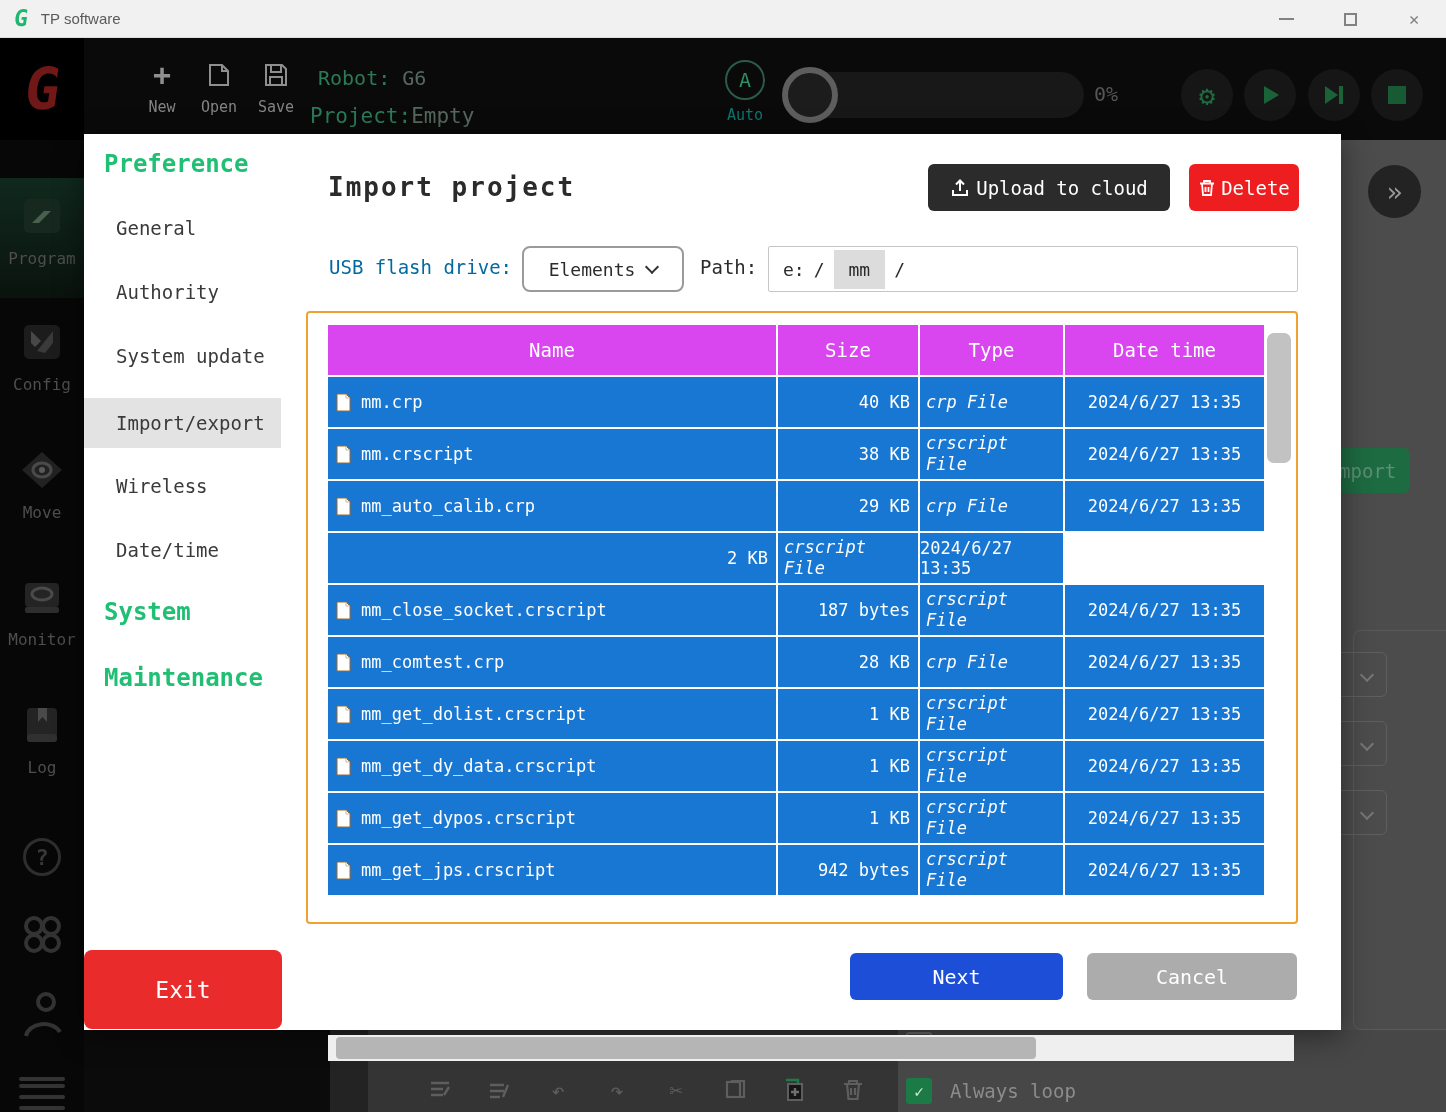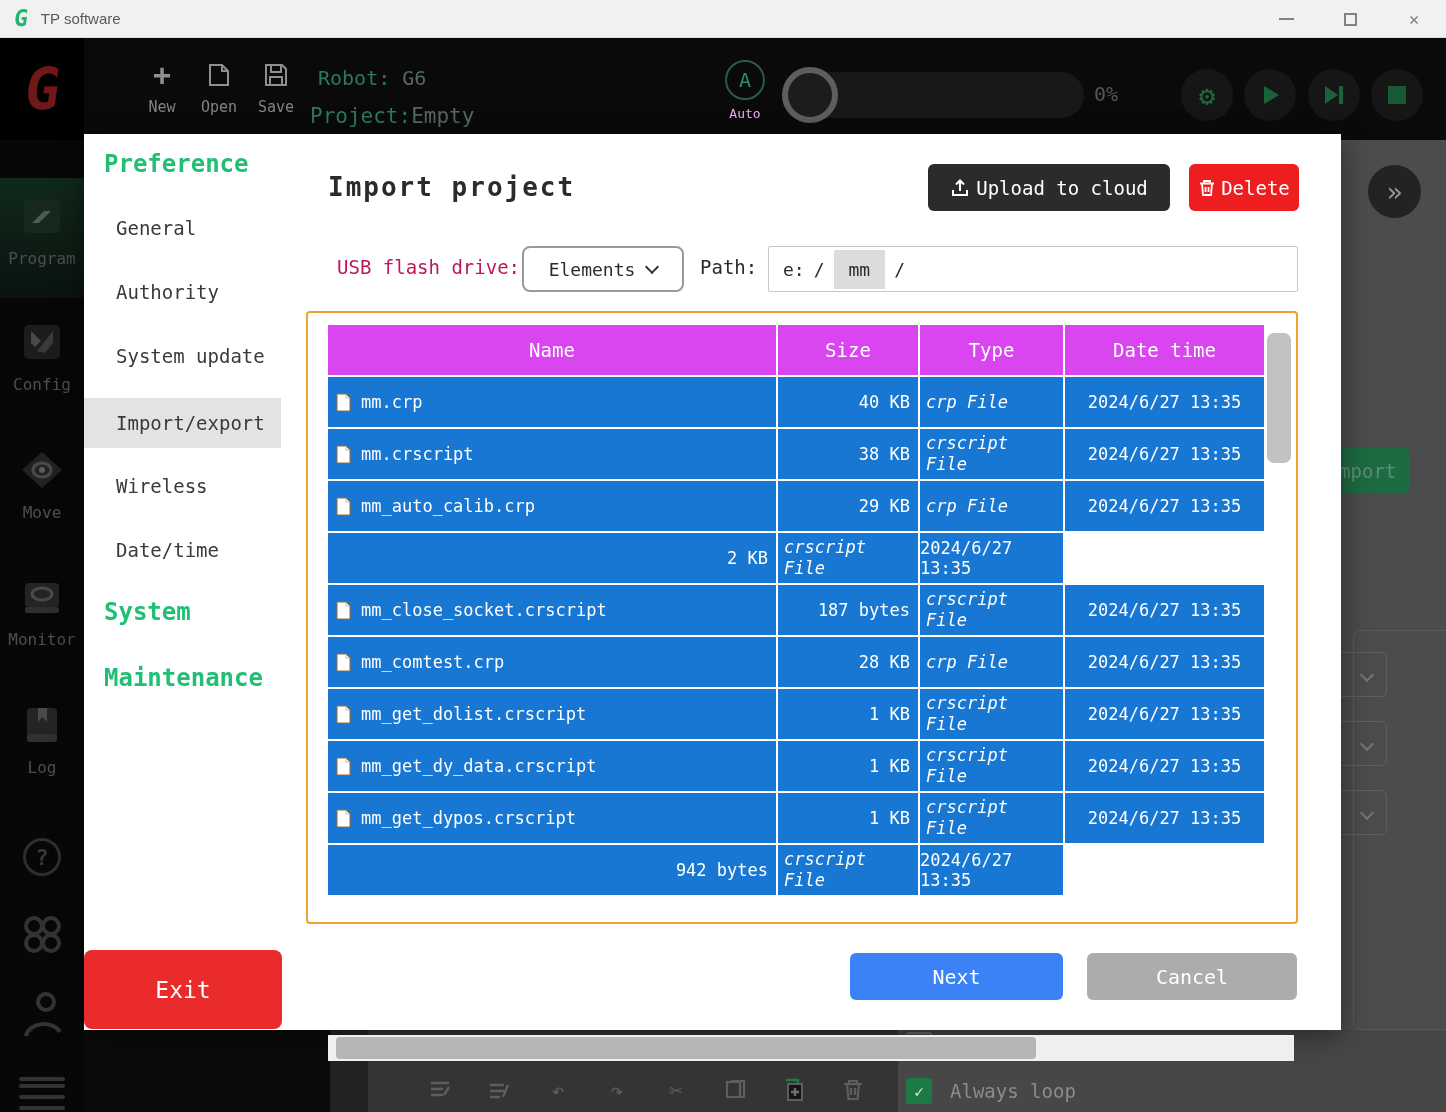--- a/index.html
+++ b/index.html
@@ -28,21 +28,21 @@
   .tool-item .ticon{height:34px;display:flex;align-items:center;justify-content:center;}
   .tool-item .tlabel{font-size:15px;color:#848484;margin-top:6px;}
   .t-new{left:136px;} .t-open{left:193px;} .t-save{left:250px;}
   .plus-glyph{font-size:30px;line-height:30px;color:#8F8F8F;font-weight:bold;}
   .robot-line{position:absolute;left:318px;top:28px;font-size:20px;}
   .proj-line{position:absolute;left:310px;top:66px;font-size:21px;}
   .grn-lbl{color:#2B7A58;} .grn-val{color:#55685E;}
   .auto-wrap{position:absolute;left:723px;top:22px;width:44px;text-align:center;}
   .auto-circle{width:40px;height:40px;margin:0 auto;border:2px solid #2D5B49;border-radius:50%;
                display:flex;align-items:center;justify-content:center;font-size:20px;color:#2F8C60;}
-  .auto-label{font-size:13px;color:#f0abfc;margin-top:6px;}
+  .auto-label{font-size:15px;color:#0f766e;margin-top:6px;}
   .slider{position:absolute;left:788px;top:34px;width:296px;height:46px;background:#181818;border-radius:23px;}
   .slider-knob{position:absolute;left:-6px;top:-5px;width:56px;height:56px;border-radius:50%;
                border:6px solid #5E5E5E;background:#1C1C1C;}
   .progress-label{position:absolute;left:1094px;top:44px;font-size:20px;color:#565656;}
   .tbtn{position:absolute;top:31px;width:52px;height:52px;border-radius:50%;background:#161616;
         display:flex;align-items:center;justify-content:center;}
   .tbtn-gear{left:1181px;font-size:27px;color:#1F6B3E;}
   .tbtn svg{display:block;}
 
   
@@ -103,21 +103,21 @@
   .pi3{top:264px;height:50px;background:#E3E3E3;} .pi4{top:330px;} .pi5{top:394px;}
   .exit-btn{position:absolute;left:0;top:816px;width:198px;height:79px;background:#E92B2B;border-radius:8px;
             color:#fff;font-size:23px;display:flex;align-items:center;justify-content:center;}
 
   .dlg-content{position:absolute;left:197px;top:0;width:1060px;height:896px;}
   .dlg-title{position:absolute;left:47px;top:38px;font-size:26px;font-weight:bold;color:#2B2B2B;letter-spacing:2px;}
   .upload-btn{position:absolute;left:647px;top:30px;width:242px;height:47px;background:#2B2B2B;border-radius:6px;
               color:#fff;font-size:19px;display:flex;align-items:center;justify-content:center;gap:6px;}
   .delete-btn{position:absolute;left:908px;top:30px;width:110px;height:47px;background:#EE1D1F;border-radius:6px;
               color:#fff;font-size:19px;display:flex;align-items:center;justify-content:center;gap:5px;}
-  .usb-label{position:absolute;left:48px;top:122px;font-size:19px;color:#be185d;margin-left:8px;}
+  .usb-label{position:absolute;left:48px;top:122px;font-size:19px;color:#0369a1;}
   .usb-dd{position:absolute;left:241px;top:112px;width:162px;height:46px;border:2px solid #9A9A9A;border-radius:8px;
           display:flex;align-items:center;justify-content:center;gap:12px;font-size:18px;color:#2B2B2B;background:#fff;}
   .usb-dd .chev{border-color:#333;margin-top:-4px;}
   .path-label{position:absolute;left:419px;top:122px;font-size:19px;color:#2B2B2B;}
   .path-box{position:absolute;left:487px;top:112px;width:530px;height:46px;border:1px solid #C6C6C6;border-radius:2px;
             background:#fff;display:flex;align-items:center;padding-left:14px;font-size:18px;color:#2B2B2B;}
   .path-seg{margin-right:9px;}
   .path-chip{background:#DCDCDC;padding:9px 15px;margin-right:9px;}
 
   
@@ -134,21 +134,21 @@
   .c-size{justify-content:flex-end;padding-right:8px;}
   .c-type{padding-left:6px;font-style:italic;}
   .c-type .twrap{width:96px;line-height:21px;white-space:normal;}
   .c-date{justify-content:center;}
   .rows-clip{height:658px;overflow:hidden;}
   .vscroll{width:26px;margin-left:2px;height:561px;background:#fff;position:relative;}
   .vthumb{position:absolute;left:1px;top:8px;width:24px;height:130px;background:#C2C2C2;border-radius:7px;}
   .hscroll{margin-top:2px;height:26px;width:966px;background:#EFEFEF;position:relative;}
   .hthumb{position:absolute;left:8px;top:2px;width:700px;height:22px;background:#B5B5B5;border-radius:4px;}
 
-  .next-btn{position:absolute;left:569px;top:819px;width:213px;height:47px;background:#3b82f6;border-radius:6px;
+  .next-btn{position:absolute;left:569px;top:819px;width:213px;height:47px;background:#1d4ed8;border-radius:6px;
             color:#fff;font-size:20px;display:flex;align-items:center;justify-content:center;}
   .cancel-btn{position:absolute;left:806px;top:819px;width:210px;height:47px;background:#ACACAC;border-radius:6px;
               color:#fff;font-size:20px;display:flex;align-items:center;justify-content:center;}
   .file-ic{flex:0 0 auto;display:flex;}
 </style>
 </head>
 <body>
 
 <div id="app">
 
@@ -579,20 +579,29 @@
       <span class="txt">mm_get_dypos.crscript</span>
     </div>
     <div class="cell c-size">1 KB</div>
     <div class="cell c-type">
                     <span class="twrap">crscript File</span>
                   </div>
     <div class="cell c-date">2024/6/27 13:35</div>
   </div>
 
   <div class="trow">
+    <div class="cell c-name">
+      <span class="file-ic">
+        <svg width="15" height="19" viewBox="0 0 15 19">
+                        <path d="M1 1 h9 l4 4 v13 h-13 z" fill="#fff" stroke="#9A6A30" stroke-width="1"></path>
+                        <path d="M10 1 v4 h4" fill="none" stroke="#BBB" stroke-width="1"></path>
+                      </svg>
+      </span>
+      <span class="txt">mm_get_jps.crscript</span>
+    </div>
     <div class="cell c-size">942 bytes</div>
     <div class="cell c-type">
                     <span class="twrap">crscript File</span>
                   </div>
     <div class="cell c-date">2024/6/27 13:35</div>
   </div>
 </div>
           </div>
           <div class="vscroll">
             <div class="vthumb"></div>

